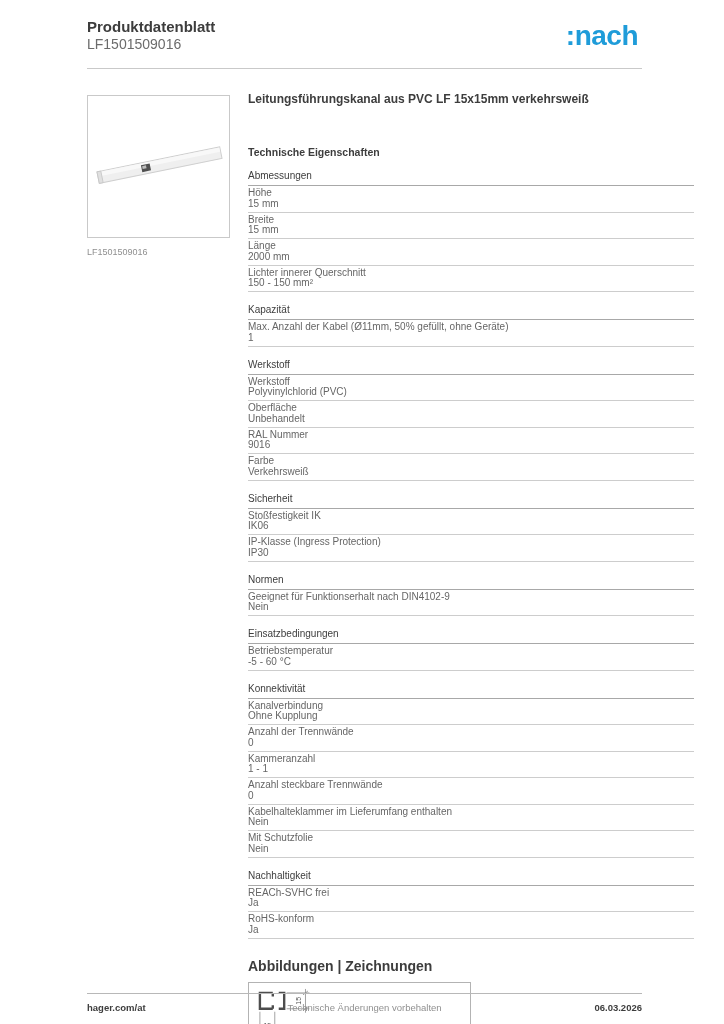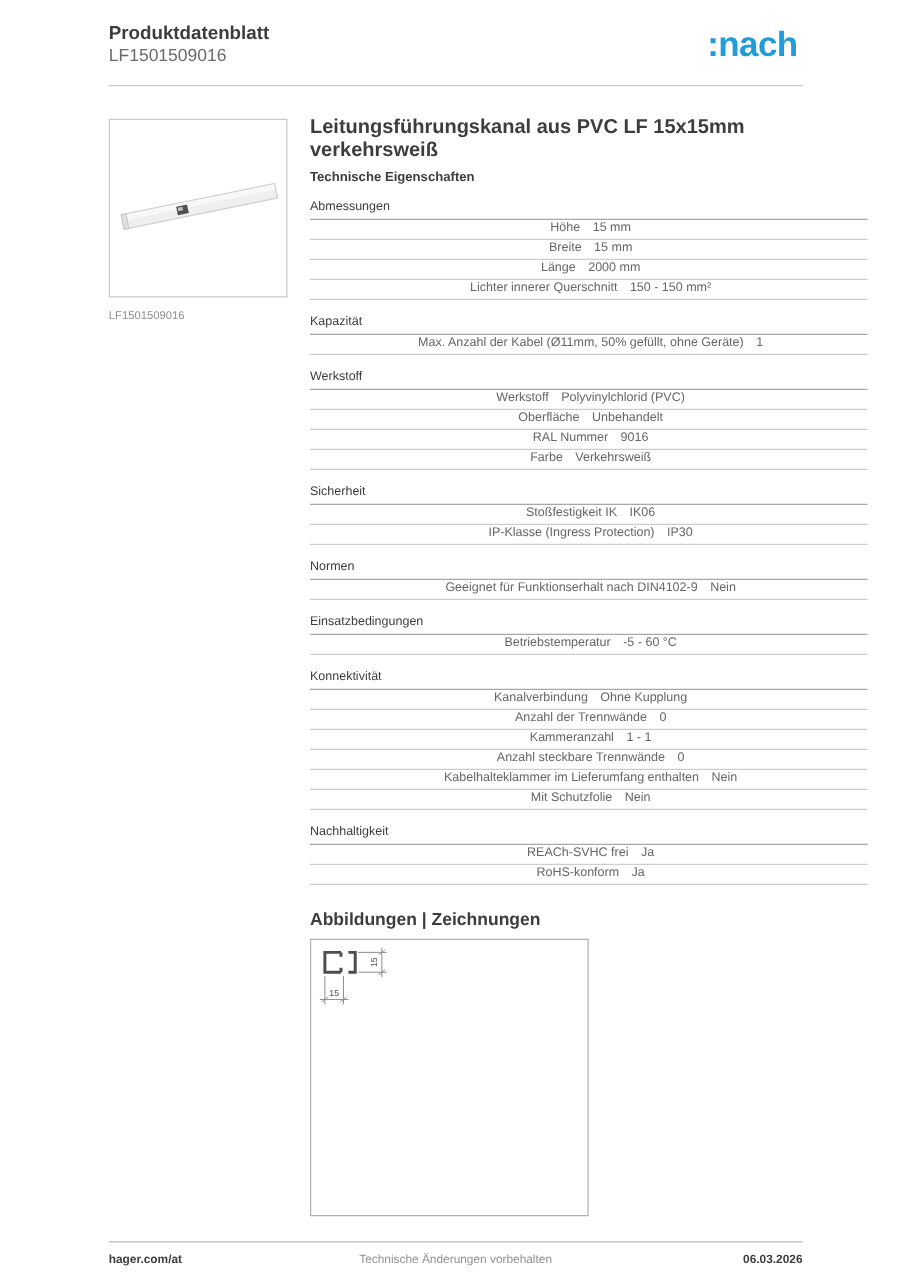--- a/index.html
+++ b/index.html
@@ -43,39 +43,40 @@
   .image-box {
     width: 143px; height: 143px;
     border: 1px solid #c9c9c9;
     background: #ffffff;
   }
   .image-box svg { display: block; width: 100%; height: 100%; }
   .image-caption { margin-top: 9px; font-size: 9px; color: #8f8f8f; }
 
   
   .right-col { position: absolute; top: 92px; left: 218px; width: 449px; }
-  .product-title { font-size: 16px; font-weight: bold; color: #3d3d3d; line-height: 1.2; }
-  .properties-heading { margin-top: 6px; font-size: 10.5px; font-weight: bold; color: #3d3d3d; }
+  .product-title { font-size: 12px; font-weight: bold; color: #3d3d3d; line-height: 1.2; }
+  .properties-heading { margin-top: 40px; font-size: 10.5px; font-weight: bold; color: #3d3d3d; }
 
   .sections { margin-top: 0px; }
   .sec-heading {
     margin-top: 12px;
     font-size: 10px; font-weight: normal; color: #3d3d3d;
     padding-bottom: 4px;
     border-bottom: 1px solid #a8a8a8;
   }
   .sec-row {
     display: flex;
-    justify-content: center;
+    justify-content: flex-end;
     align-items: baseline;
     padding: 2px 0 2.5px 0;
     border-bottom: 1px solid #cdcdcd;
     font-size: 10px;
     color: #666666;
     line-height: 10.5px;
+    flex-direction: column;
   }
   .row-label { text-align: left; padding-right: 10px; }
   .row-value { text-align: right; white-space: nowrap; }
 
   .drawings-heading { margin-top: 19px; font-size: 14px; font-weight: bold; color: #3d3d3d; }
   .drawing-box {
     margin-top: 8px;
     width: 223px; height: 222px;
     border: 1px solid #b3b3b3;
     background: #ffffff;

